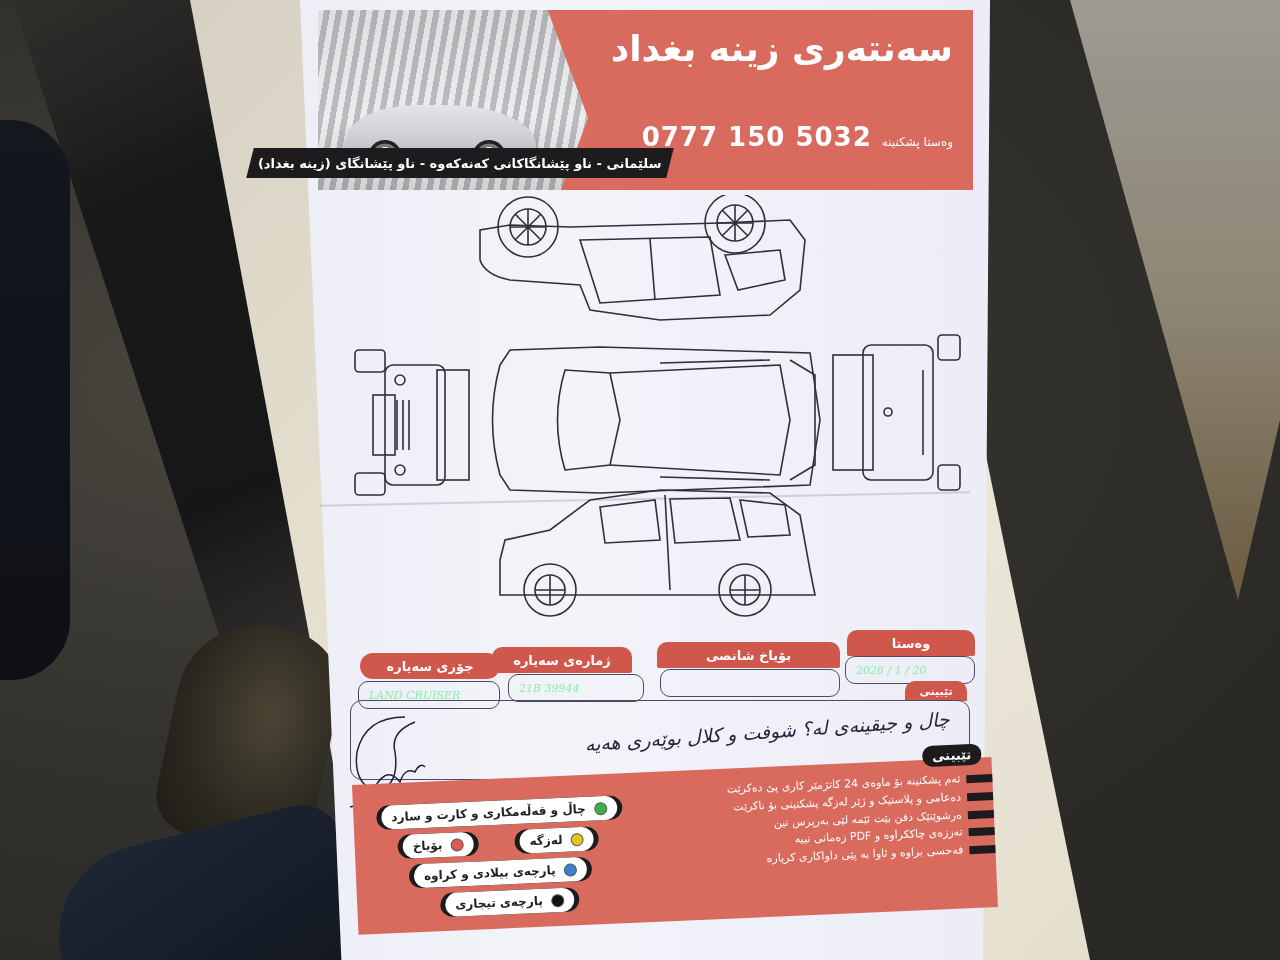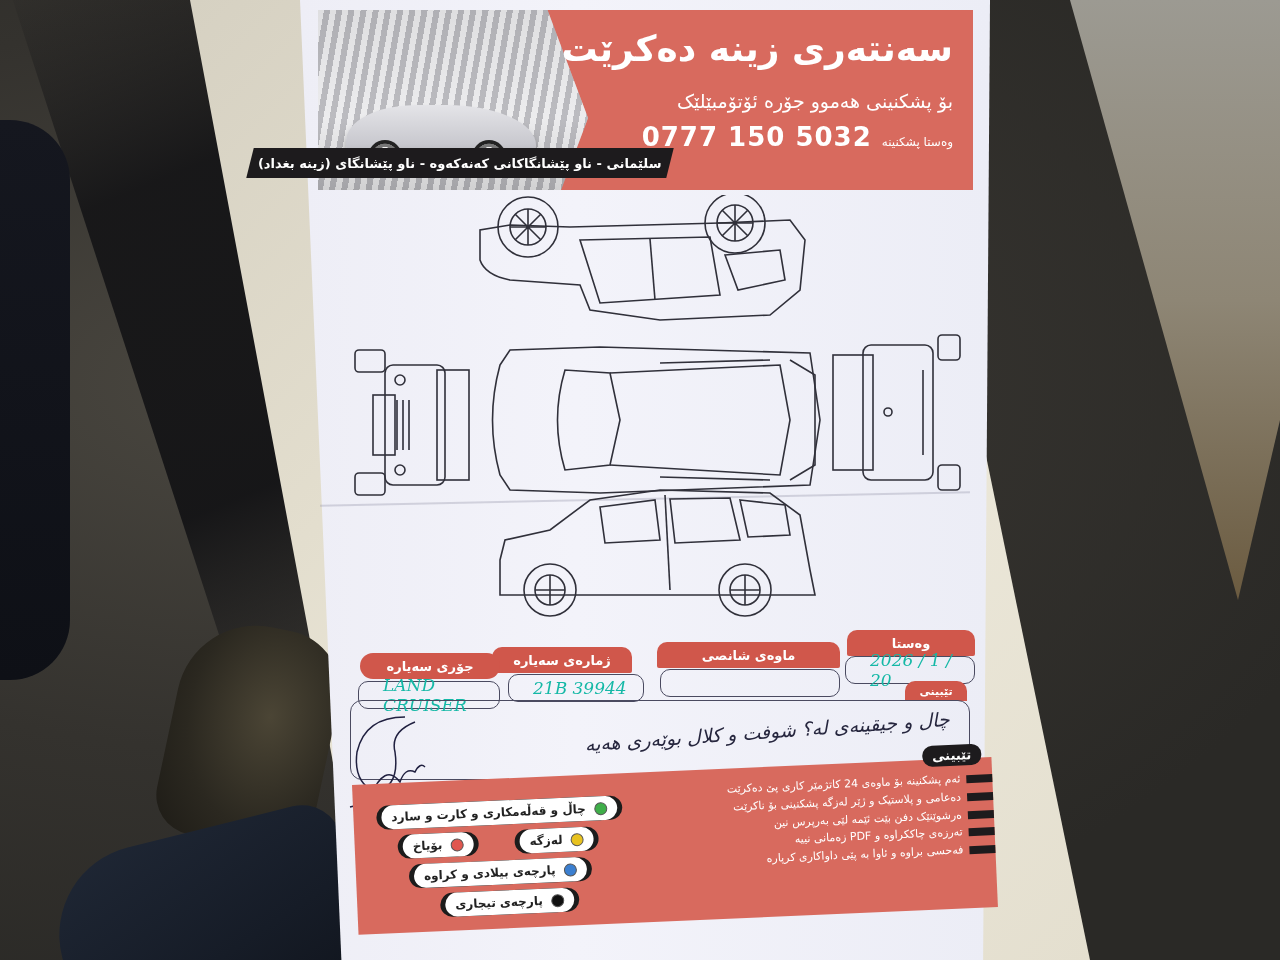--- a/index.html
+++ b/index.html
@@ -116,21 +116,21 @@
   
   .field-label {
     position: absolute; height: 26px; background: #d0574b; color: #fff;
     font-size: 13px; font-weight: bold; direction: rtl;
     display: flex; align-items: center; justify-content: center;
     border-radius: 10px 10px 2px 2px;
   }
   .field-value {
     position: absolute; height: 28px; border: 1.4px solid #4a4a60; border-radius: 10px;
     background: transparent; font-family: "DejaVu Serif", serif; font-style: italic;
-    font-size: 17px; color: #14b8a6; display: flex; align-items: center; padding-left: 24px;
+    font-size: 11px; color: #86efac; display: flex; align-items: center; padding-left: 10px;
   }
   .note-tab {
     position: absolute; left: 905px; top: 681px; width: 62px; height: 20px;
     background: #d0574b; color: #fff; font-size: 11px; font-weight: bold;
     border-radius: 10px 10px 0 0; display: flex; align-items: center; justify-content: center;
   }
   .note-box {
     position: absolute; left: 350px; top: 700px; width: 620px; height: 80px;
     border: 1.4px solid #4a4a60; border-radius: 12px;
   }
@@ -174,22 +174,21 @@
 <div class="bg-wall-right"></div>
 <div class="bg-boot"></div>
 <div class="bg-leg"></div>
 
 <div class="paper"></div>
 <div class="paper-fold"></div>
 
 <div class="header">
   <div class="header-photo"></div>
   <div class="header-car"></div>
-  <div class="header-title">سەنتەری زینە دەکرێت</div>
-  <div class="header-subtitle">بۆ پشکنینی هەموو جۆرە ئۆتۆمبێلێک</div>
+  <div class="header-title">سەنتەری زینە بغداد</div>
   <div class="header-contact">
     <span class="contact-name">وەستا پشکنینە</span>
     <span class="contact-phone">0777 150 5032</span>
   </div>
 </div>
 <div class="header-address">
   <span>سلێمانی - ناو پێشانگاکانی کەنەکەوە - ناو پێشانگای (زینە بغداد)</span>
 </div>
 
 <svg class="diagram" style="left:470px;top:195px" width="345" height="135" viewBox="0 0 345 135">
@@ -239,21 +238,21 @@
     <circle cx="60" cy="105" r="15"></circle>
   <path d="M60 90 L60 120 M45 105 L75 105"></path>
   <circle cx="255" cy="105" r="26"></circle>
     <circle cx="255" cy="105" r="15"></circle>
   <path d="M255 90 L255 120 M240 105 L270 105"></path>
 </svg>
 
 <div class="field-label" style="left:847px;top:630px;width:128px;">وەستا</div>
 <div class="field-value" style="left:845px;top:656px;width:130px;">2026 / 1 / 20</div>
 
-<div class="field-label" style="left:657px;top:642px;width:183px;">ماوەی شانصی</div>
+<div class="field-label" style="left:657px;top:642px;width:183px;">بۆیاخ شانصی</div>
 <div class="field-value" style="left:660px;top:669px;width:180px;"></div>
 
 <div class="field-label" style="left:492px;top:647px;width:140px;">ژمارەی سەیارە</div>
 <div class="field-value" style="left:508px;top:674px;width:136px;">21B 39944</div>
 
 <div class="field-label" style="left:360px;top:653px;width:140px;border-radius:13px;">جۆری سەیارە</div>
 <div class="field-value" style="left:358px;top:681px;width:142px;">LAND CRUISER</div>
 
 <div class="note-tab">تێبینی</div>
 <div class="note-box"></div>

